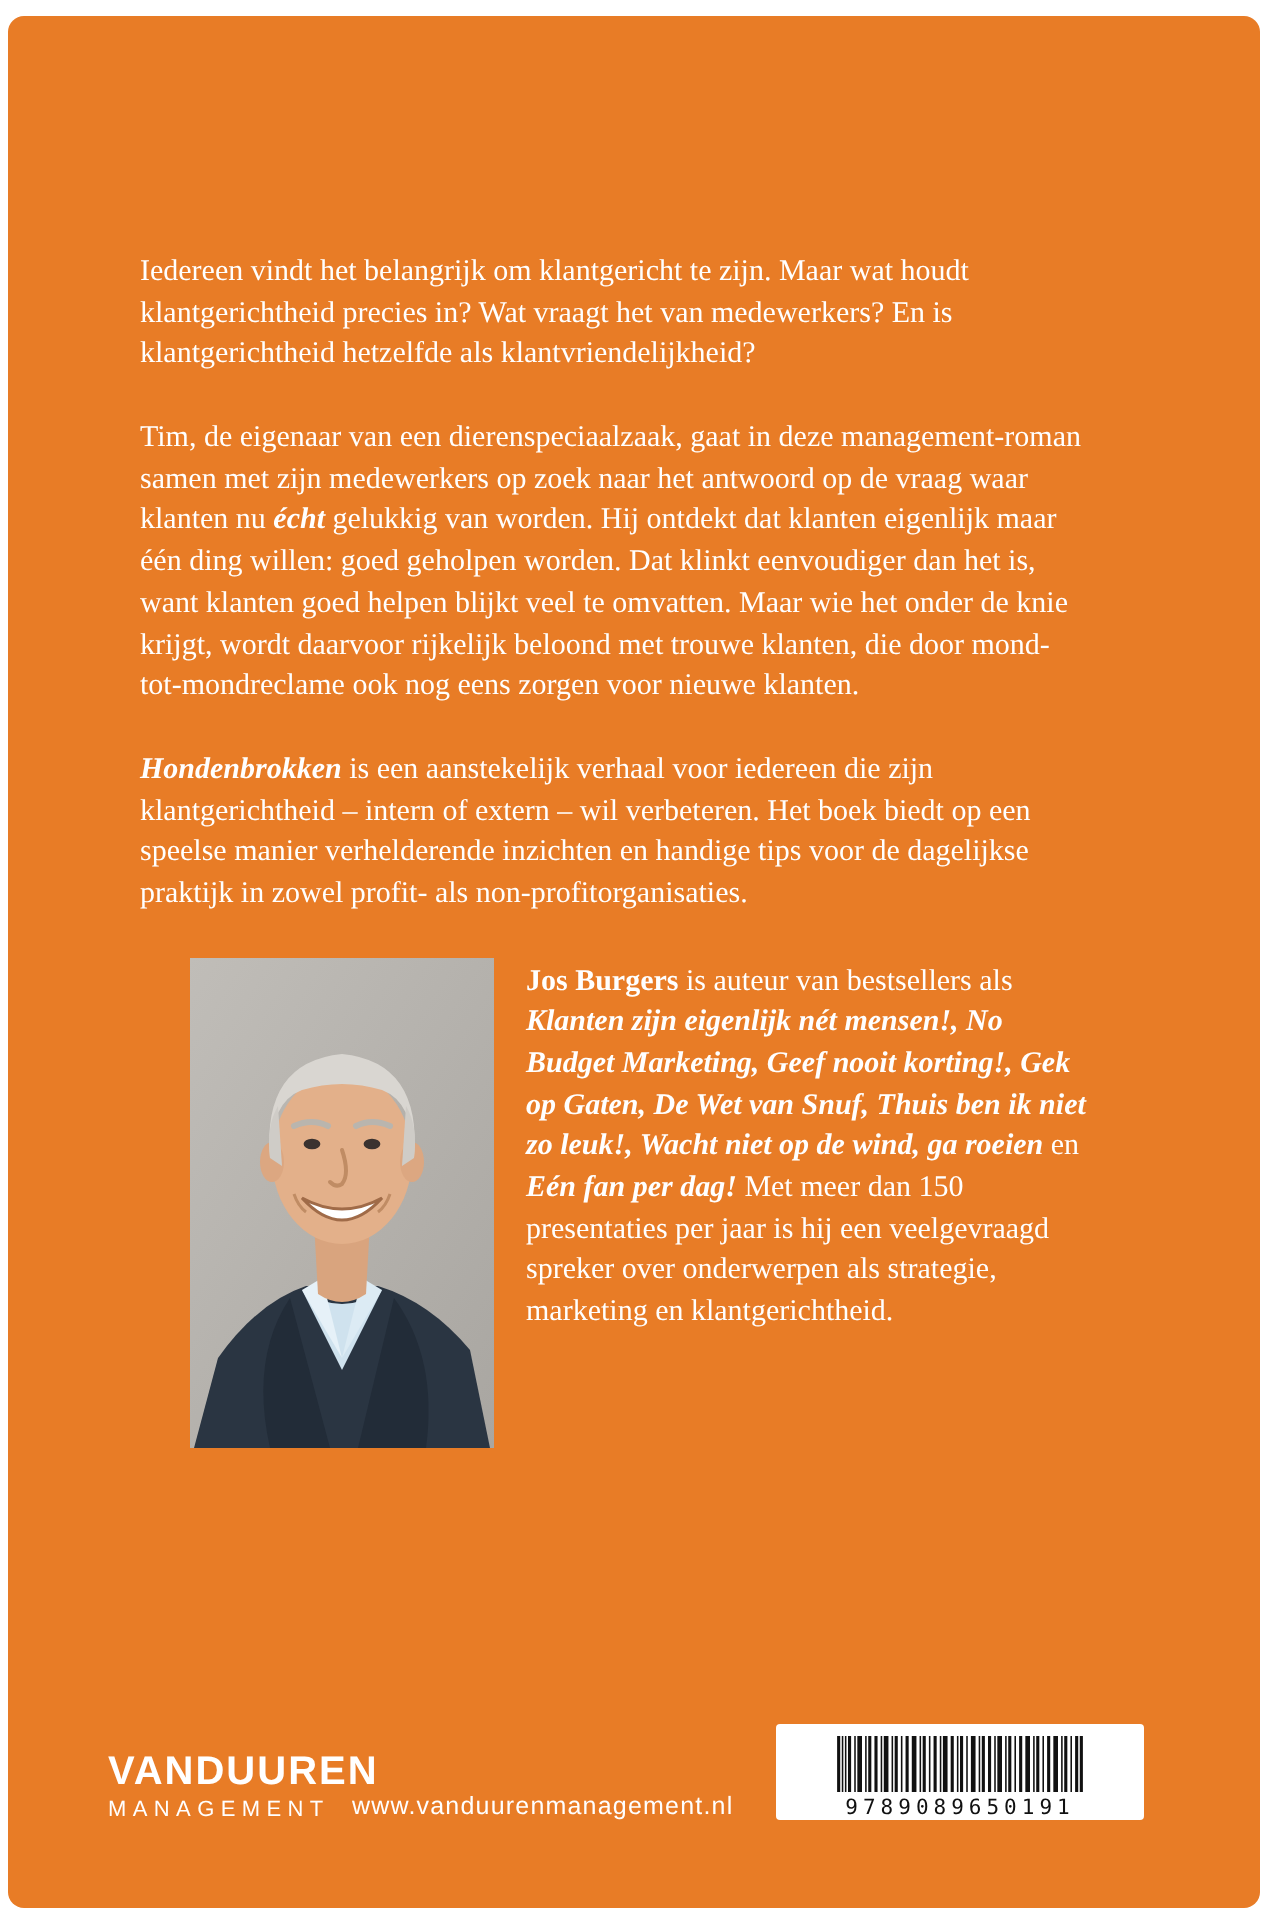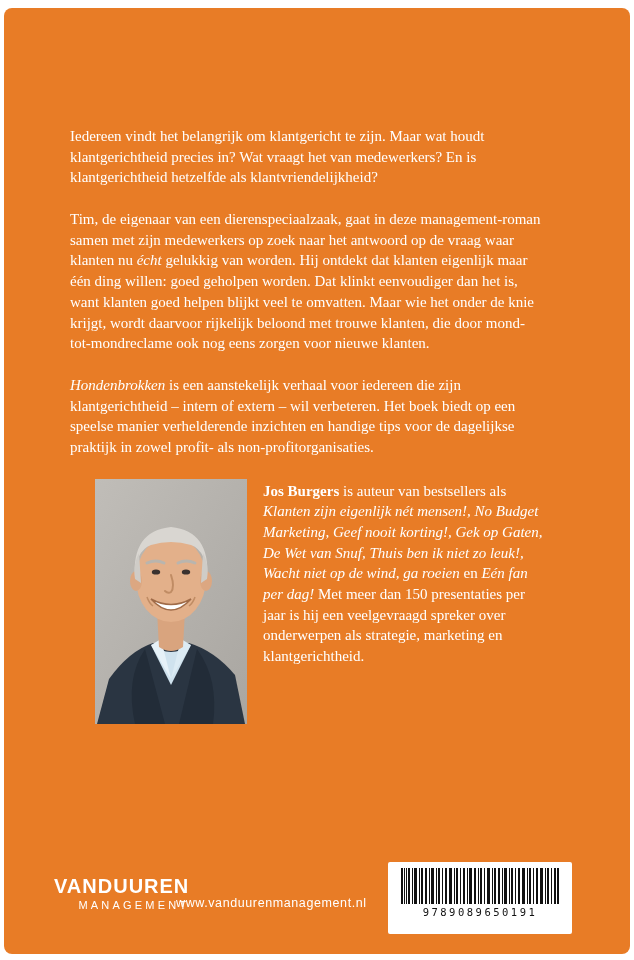--- a/index.html
+++ b/index.html
@@ -19,42 +19,41 @@
   }
   .back-text{
     position:absolute;
     left:66px;top:118px;width:474px;
     font-size:15px;
     line-height:1.38;
     color:#ffffff;
   }
   .back-text p{margin:0 0 21px 0;}
   .seg-bold{font-weight:bold;}
-  .seg-italic{font-style:italic;}
+  .seg-italic{font-style:italic;font-weight:bold;}
   .author-section{
     margin-top:6px;
     overflow:hidden;
     margin-left:25px;
   }
   .author-photo{
     float:left;
     width:152px;height:245px;
     margin-right:16px;
     background:#b6b3ae;
   }
   .author-bio{
     padding-top:2px;
   }
   .footer-logo{
     position:absolute;
     left:50px;top:868px;
     font-family:"Liberation Sans", sans-serif;
     color:#ffffff;
     line-height:1;
-    text-align:right;
   }
   .logo-main{
     font-size:20px;
     font-weight:bold;
     letter-spacing:1px;
   }
   .logo-sub{
     font-size:11px;
     letter-spacing:3.2px;
     margin-top:4px;
@@ -64,21 +63,21 @@
     position:absolute;
     left:172px;top:888px;
     font-family:Liberation Sans, sans-serif;
     font-size:12.5px;
     letter-spacing:0.6px;
     color:#ffffff;
   }
   .barcode-box{
     position:absolute;
     left:384px;top:854px;
-    width:184px;height:72px;
+    width:184px;height:48px;
     background:#ffffff;
     border-radius:2px;
     display:flex;
     flex-direction:column;
     align-items:center;
     justify-content:flex-start;
     padding-top:6px;
     box-sizing:border-box;
   }
   .isbn-number{

